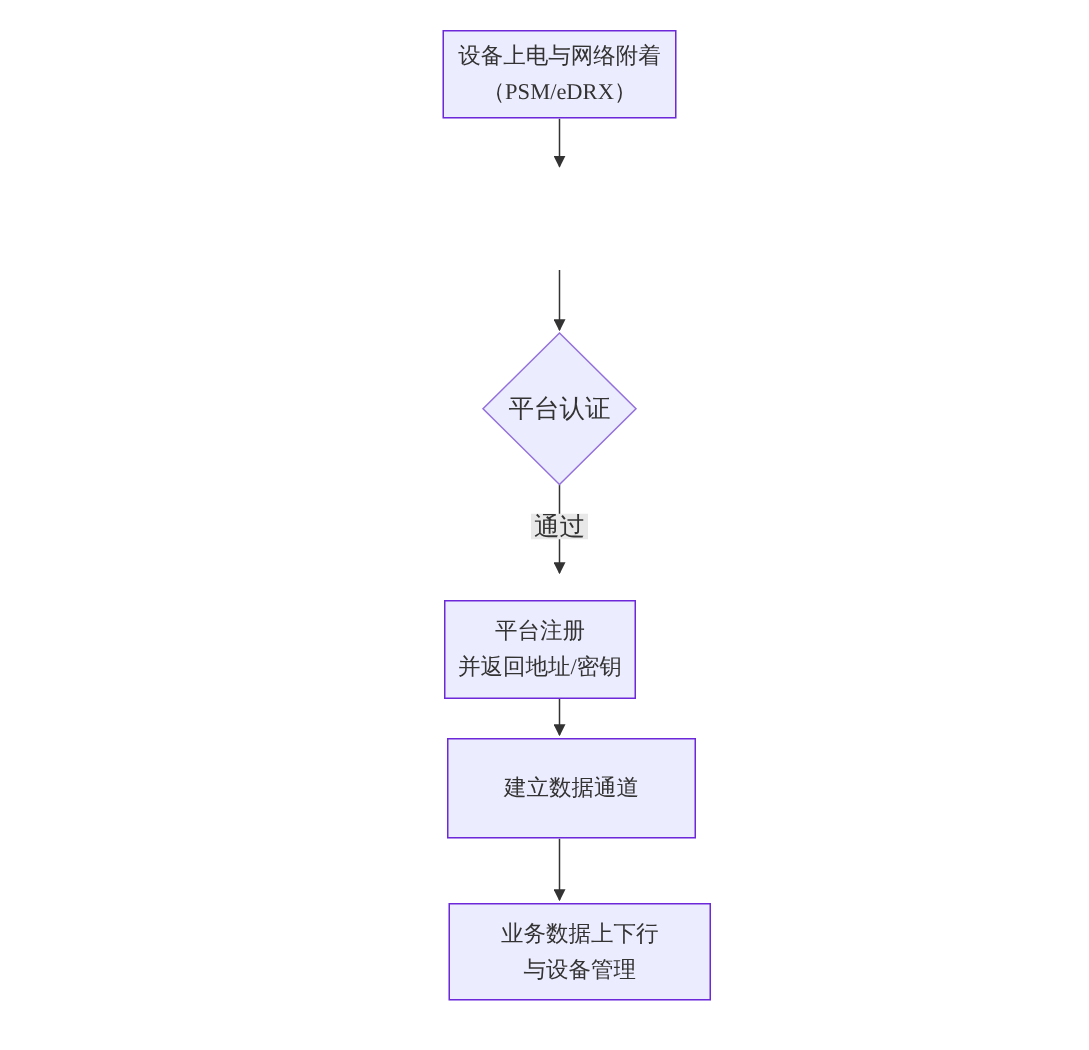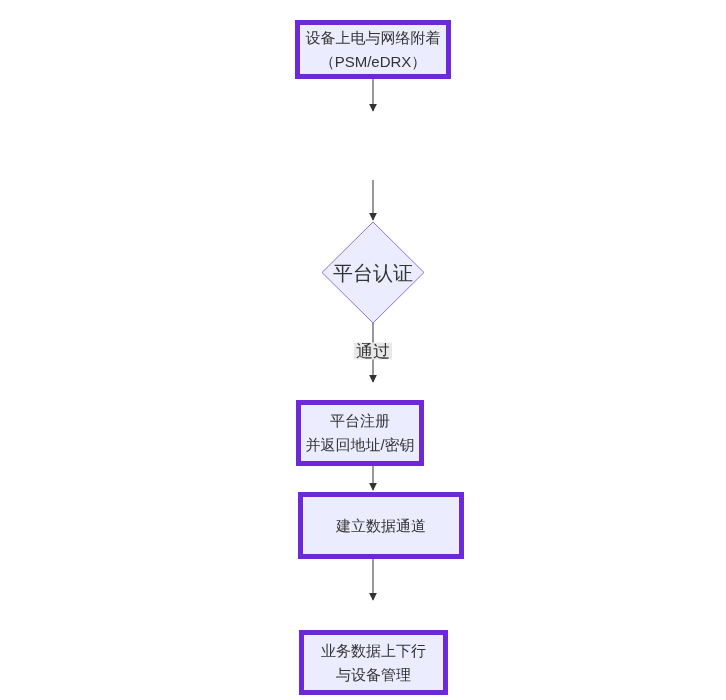--- a/index.html
+++ b/index.html
@@ -19,46 +19,47 @@
     position: absolute;
     left: 0;
     top: 0;
     width: 726px;
     height: 700px;
   }
   .node {
     position: absolute;
     box-sizing: border-box;
     background: #ECECFF;
-    border: 5px solid #6d28d9;
+    border: 1px solid #6d28d9;
     display: flex;
     flex-direction: column;
     align-items: center;
     justify-content: center;
     text-align: center;
     color: #333333;
     font-size: 15px;
     line-height: 24px;
+    font-family: Liberation Serif, serif;
   }
   .node-a { left: 295px; top: 20px;  width: 156px; height: 59px; }
   .node-b { left: 299px; top: 113px; width: 148px; height: 67px; }
   .node-d { left: 296px; top: 400px; width: 128px; height: 66px; }
   .node-e { left: 298px; top: 492px; width: 166px; height: 67px; }
-  .node-f { left: 299px; top: 602px; width: 149px; height: 65px; margin-top: 28px; }
+  .node-f { left: 299px; top: 602px; width: 175px; height: 65px; }
   .diamond-label {
     position: absolute;
     left: 322px;
     top: 222px;
     width: 102px;
     height: 101px;
     display: flex;
     align-items: center;
     justify-content: center;
     color: #333333;
-    font-size: 20px;
+    font-size: 17px;
     line-height: 24px;
     text-align: center;
   }
   .edge-label {
     position: absolute;
     left: 373px;
     top: 351px;
     transform: translate(-50%, -50%);
     background: #e8e8e8;
     color: #333333;

